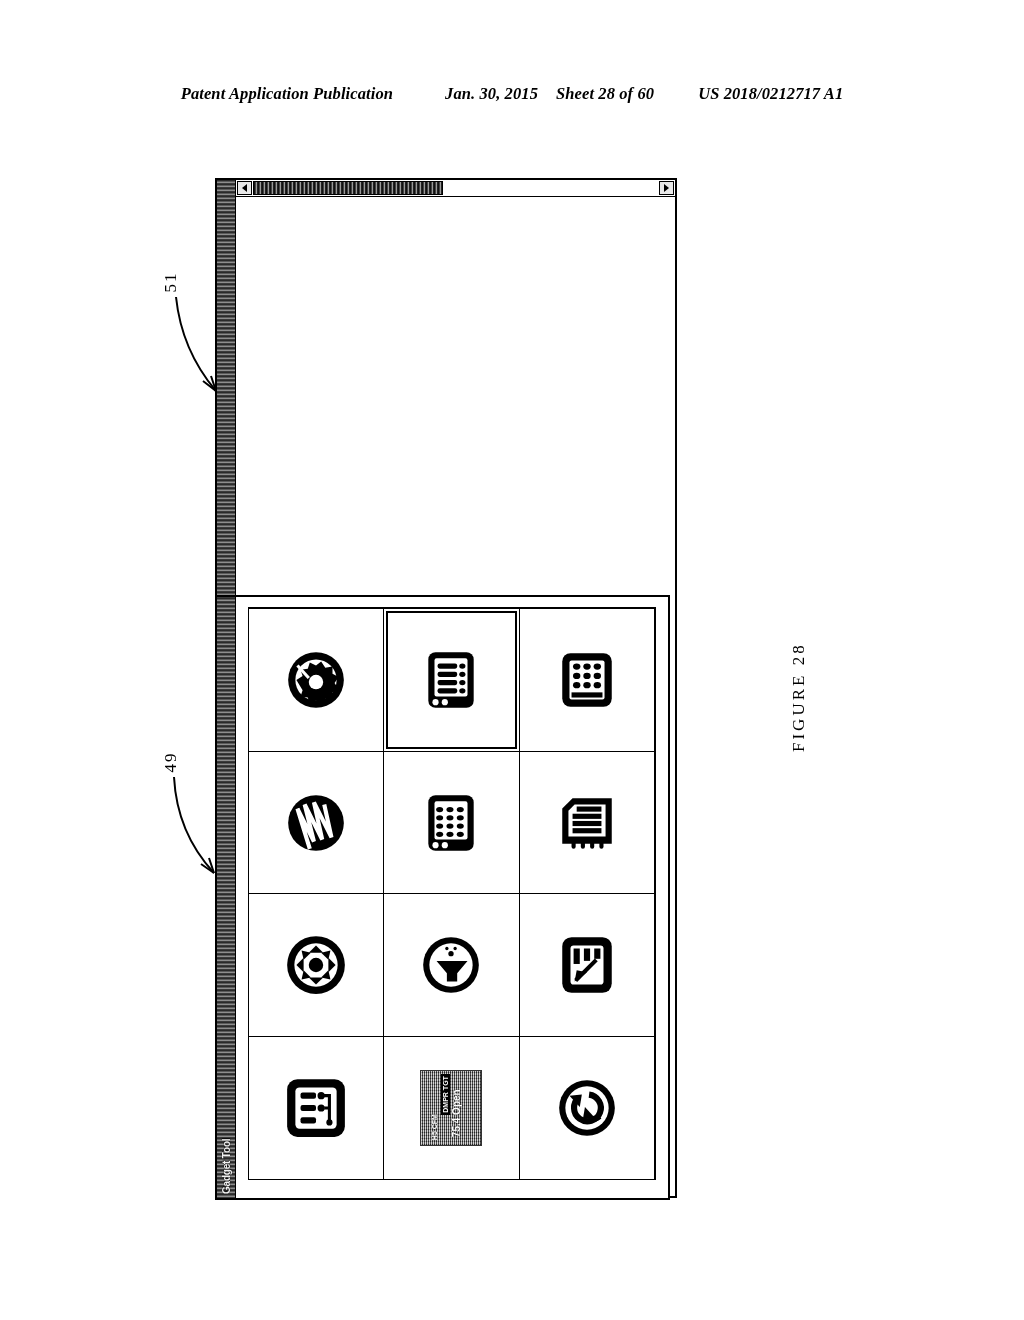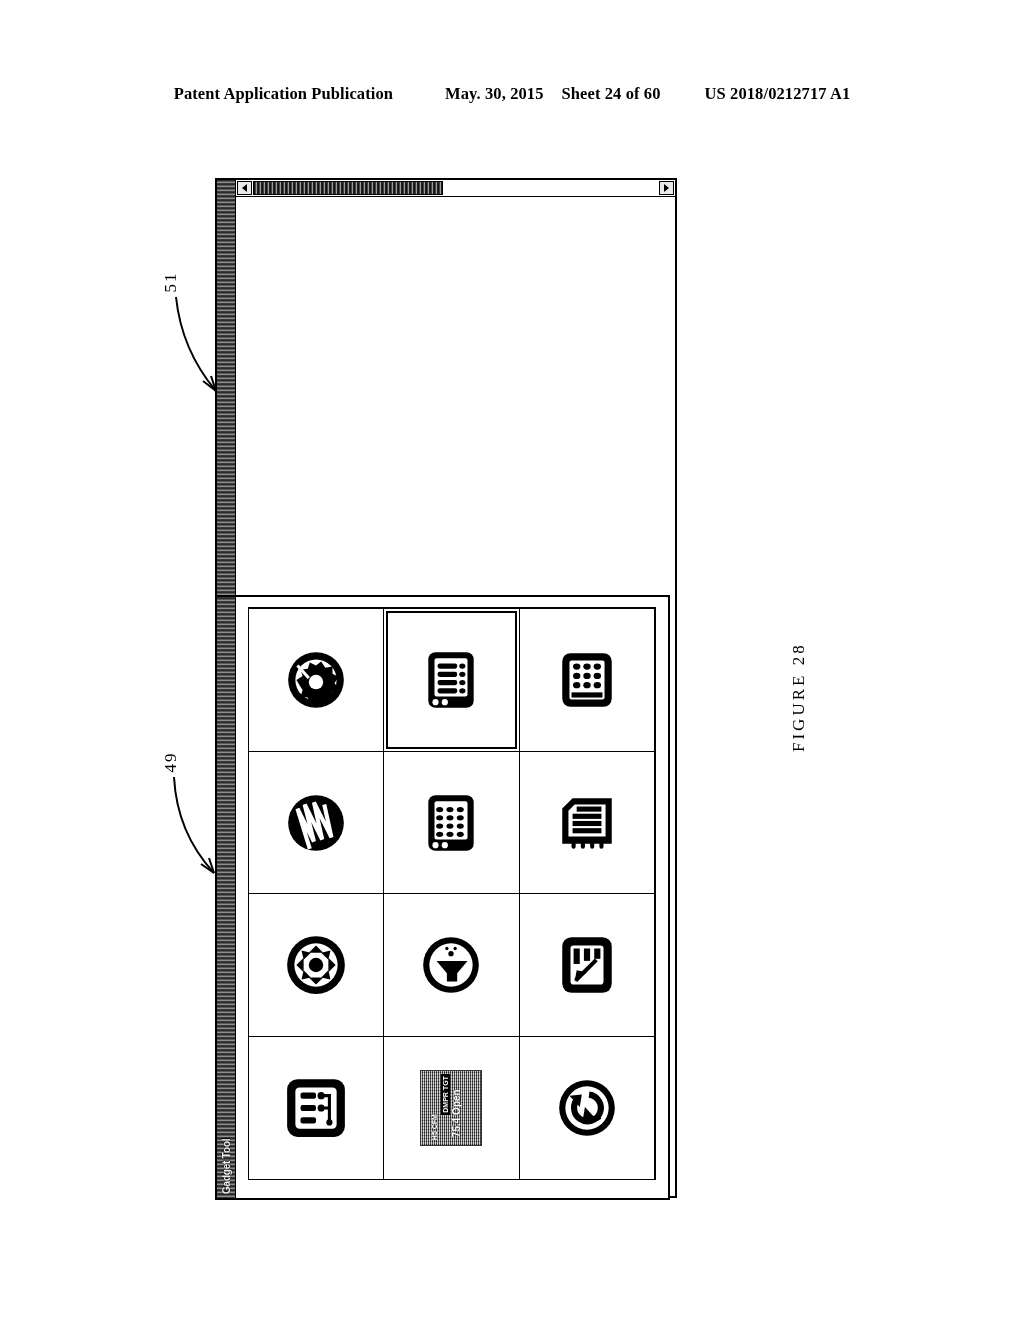--- a/index.html
+++ b/index.html
@@ -9,20 +9,21 @@
     color:#000;
   }
 
   
   .pat-header{
     position:absolute; left:0; right:0; top:84px;
     display:flex; justify-content:center; align-items:center;
     font-family:"Liberation Serif", serif;
     font-weight:bold; font-size:16.5px; letter-spacing:.1px;
     white-space:nowrap;
+    font-style:italic;
   }
   .pat-header .seg{display:inline-block;}
   .gap-lg{width:52px;display:inline-block;}
   .gap-md{width:18px;display:inline-block;}
   .gap-xl{width:44px;display:inline-block;}
 
   
   .drawing{
     position:absolute; left:0; top:0; width:1024px; height:1320px;
   }
@@ -245,23 +246,23 @@
   .thumbimg .lab.a{left:5px; top:10px;}
   .thumbimg .lab.b{left:8px; top:30px; font-size:10px;}
   .thumbimg .lab.c{right:3px; top:20px; background:#000; padding:1px 2px;}
 </style>
 </head>
 <body>
 
 <div class="pat-header">
   <span class="seg">Patent Application Publication</span>
   <span class="gap-lg"></span>
-  <span class="seg">May. 30, 2015</span>
+  <span class="seg">Jan. 30, 2015</span>
   <span class="gap-md"></span>
-  <span class="seg">Sheet 24 of 60</span>
+  <span class="seg">Sheet 28 of 60</span>
   <span class="gap-xl"></span>
   <span class="seg">US 2018/0212717 A1</span>
 </div>
 
 <div class="drawing">
 
   <div class="fig-caption">FIGURE 28</div>
 
   <div class="lead" style="left:170px;top:295px;">
     <svg width="60" height="110" viewBox="0 0 60 110">

